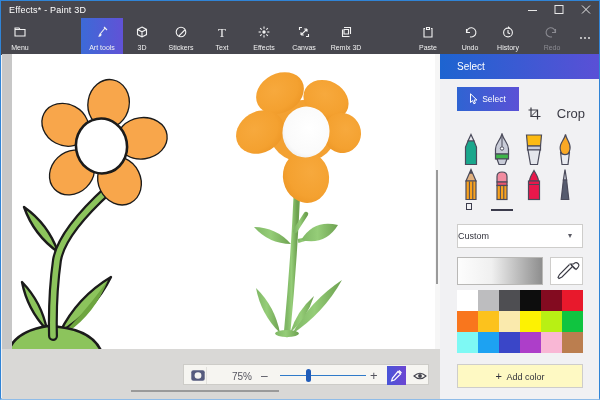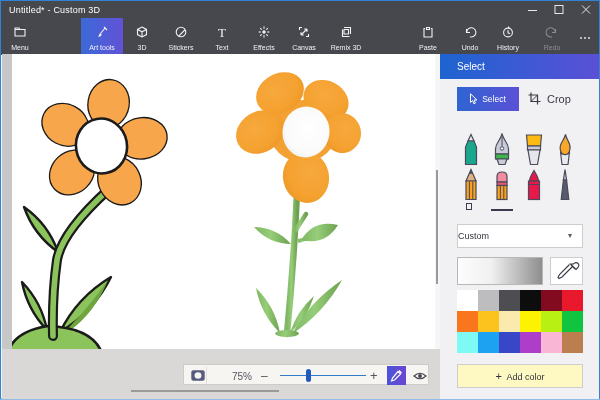--- a/index.html
+++ b/index.html
@@ -14,34 +14,34 @@
 #canvasarea { position:absolute; left:1px; top:53px; width:438px; height:295px; background:#f6f6f6; }
 #leftstrip { position:absolute; left:0; top:0; width:10px; height:295px; background:#c7c7c7; }
 #paper { position:absolute; left:10px; top:0; width:423px; height:295px; background:#ffffff; }
 #vscroll { position:absolute; left:434px; top:116px; width:2px; height:114px; background:#9a9a9a; }
 #bottombar { position:absolute; left:1px; top:348px; width:438px; height:50px; background:#d9d8d6; }
 #zoombox { position:absolute; left:181px; top:15px; width:246px; height:21px; background:#f6f5f1; border:1px solid #cdccc8; }
 #hscroll { position:absolute; left:129px; top:41px; width:148px; height:2px; background:#9a9a9a; }
 #sidebar { position:absolute; left:439px; top:53px; width:159px; height:345px; background:#f1f1f3; }
 #sbheader { position:absolute; left:0; top:0; width:159px; height:25px; background:linear-gradient(90deg,#1d64d0,#5a50d6); color:#fff; font-size:10px; line-height:25px; padding-left:17px; }
 #selbtn { position:absolute; left:17px; top:33px; width:62px; height:24px; background:linear-gradient(90deg,#2f64d2,#5b51d6); color:#fff; font-size:8.5px; line-height:24px; text-align:center; padding-left:12px; }
-#cropbtn { position:absolute; left:85px; top:33px; width:60px; height:24px; color:#3a3a44; font-size:11px; line-height:24px; padding-left:22px; }
+#cropbtn { position:absolute; left:85px; top:48px; width:60px; height:24px; color:#3a3a44; font-size:13px; line-height:24px; padding-left:22px;text-align:right; }
 #custombox { position:absolute; left:17px; top:170px; width:126px; height:24px; background:#fff; border:1px solid #cecdcb; font-size:9px; color:#32323c; text-align:left; line-height:22px; }
 #gradbar { position:absolute; left:17px; top:203px; width:86px; height:28px; border:1px solid #b9b8b6; background:linear-gradient(90deg,#fdfdfd 0%,#f0f0f0 40%,#8e8e8e 100%); }
 #dropperbox { position:absolute; left:110px; top:203px; width:33px; height:28px; background:#fff; border:1px solid #cecdcb; }
 #palette { position:absolute; left:17px; top:236px; width:126px; height:63px; display:grid; grid-template-columns:repeat(6,21px); grid-template-rows:repeat(3,21px); }
 #addcolor { position:absolute; left:17px; top:310px; width:126px; height:24px; background:#fef9c3; border:1px solid #cecdcb; font-size:9px; color:#32323c; text-align:center; line-height:22px; }
 .sw { width:21px; height:21px; }
 .winbtn { position:absolute; top:0; width:26px; height:17px; }
 </style>
 </head>
 <body>
 <div id="win">
   <div id="titlebar">
-    <div id="title">Untitled* - Custom 3D</div>
+    <div id="title">Effects* - Paint 3D</div>
     <div class="winbtn" style="left:518px;"><svg width="26" height="17">
           <rect x="9" y="9" width="9" height="1" fill="#e8e8e8"></rect>
         </svg></div>
     <div class="winbtn" style="left:545px;"><svg width="26" height="17">
           <rect x="9" y="4.5" width="8" height="8" fill="none" stroke="#e8e8e8" stroke-width="1"></rect>
         </svg></div>
     <div class="winbtn" style="left:572px;"><svg width="26" height="17">
           <path d="M9 4.5 L17 12.5 M17 4.5 L9 12.5" stroke="#e8e8e8" stroke-width="1"></path>
         </svg></div>
   </div>

